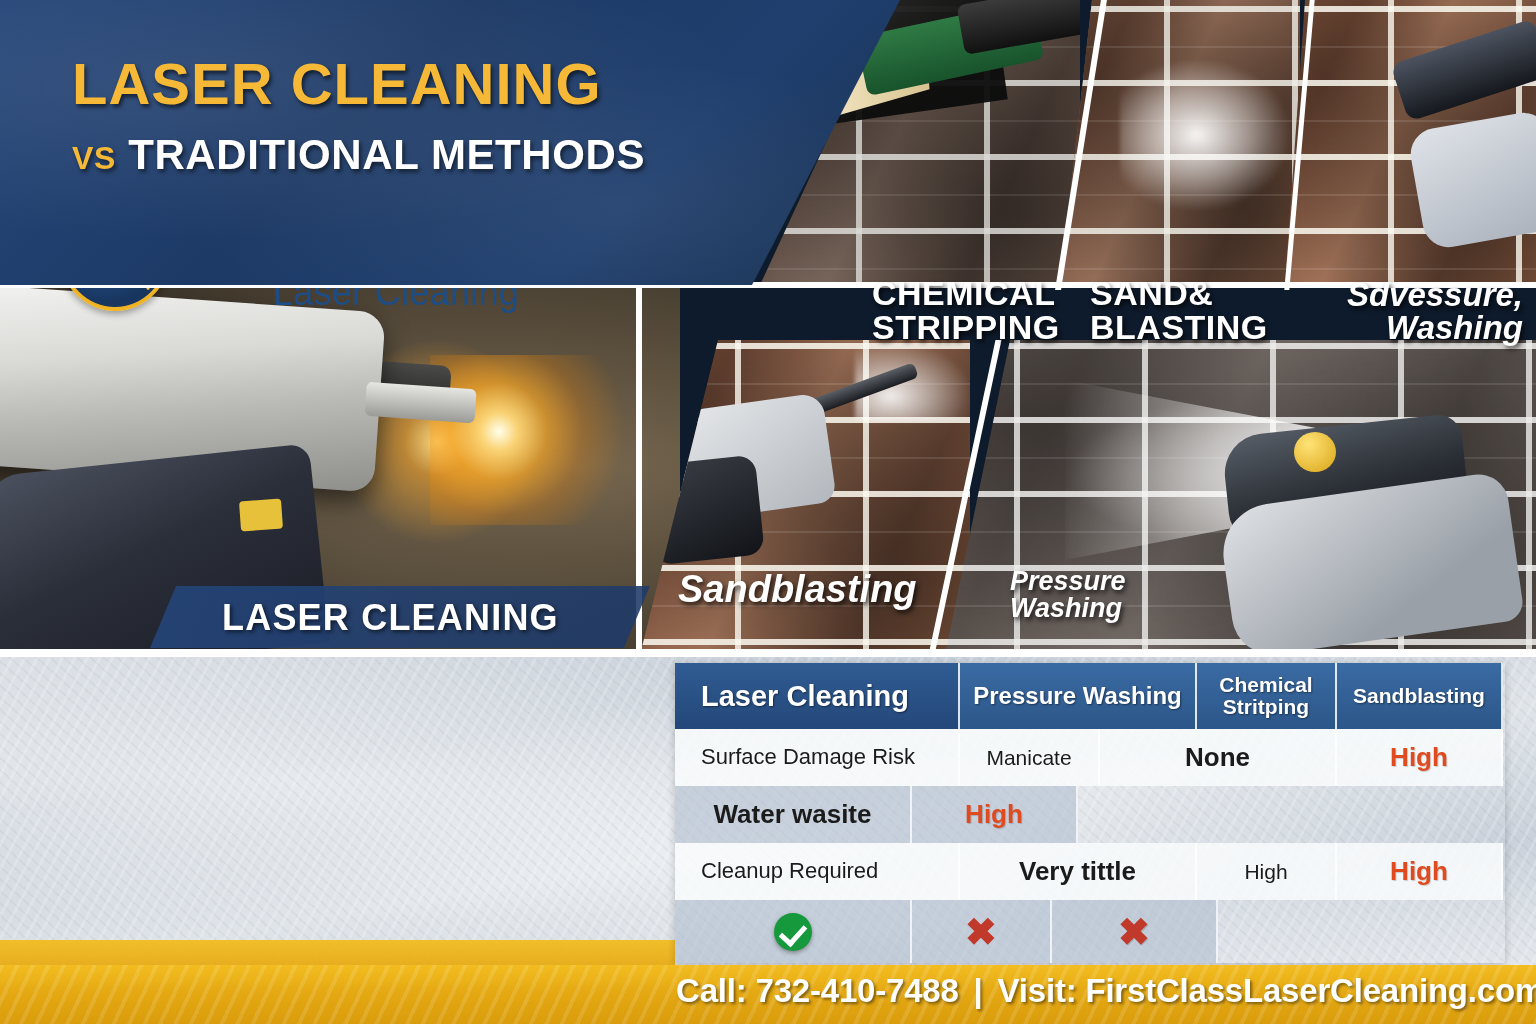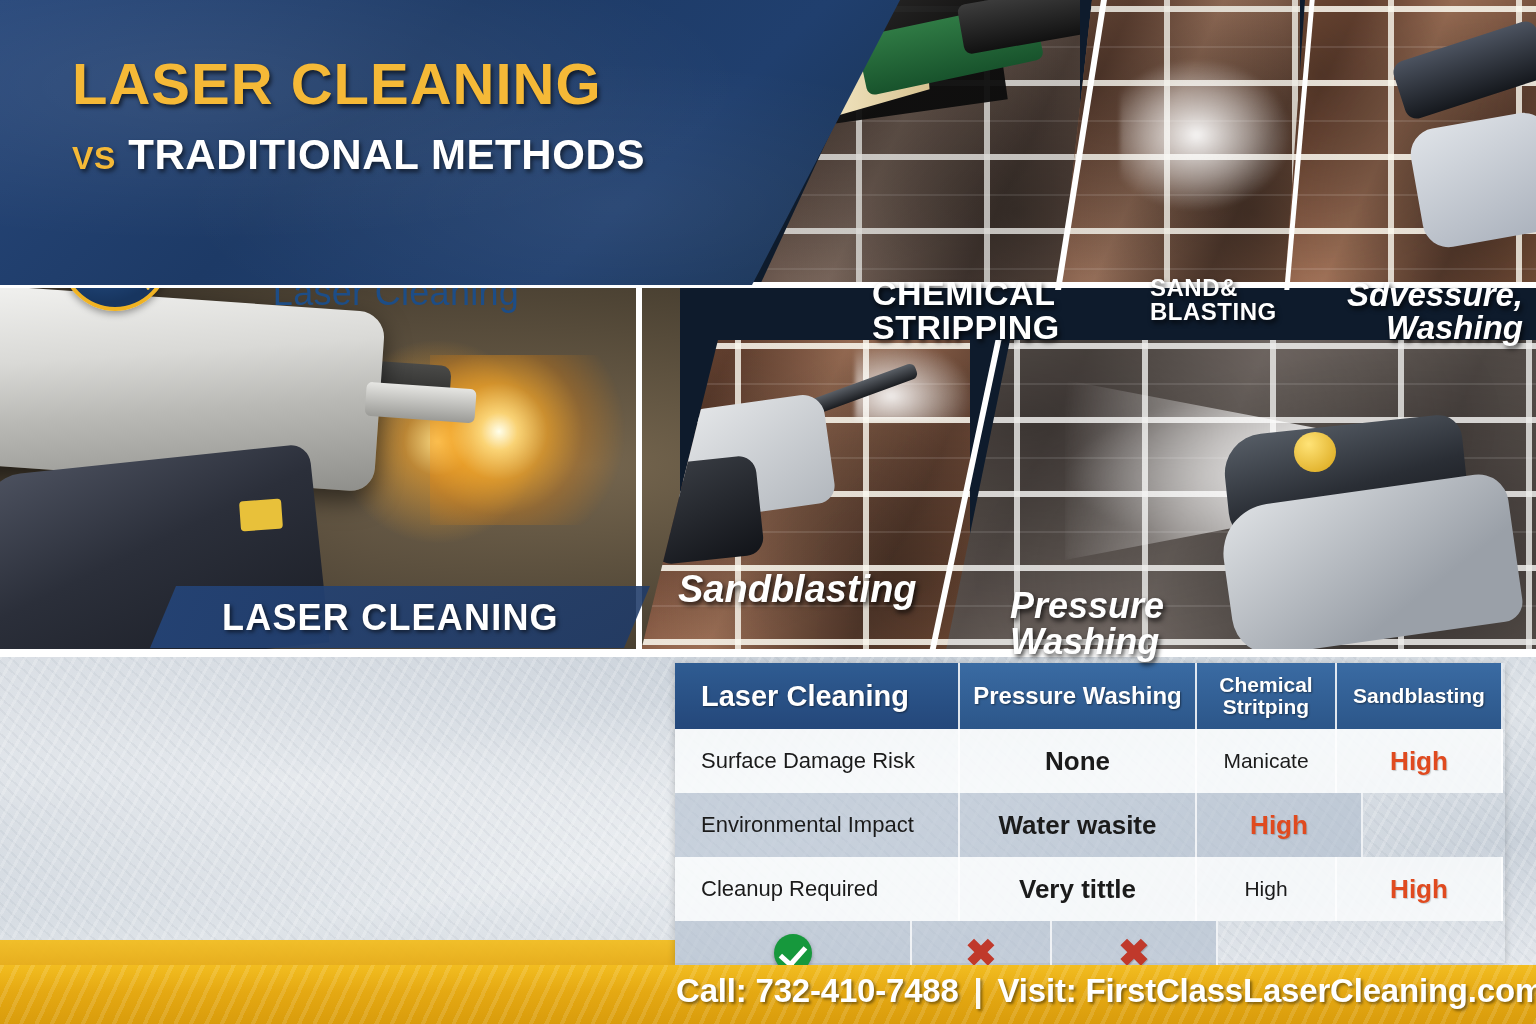--- a/index.html
+++ b/index.html
@@ -218,24 +218,24 @@
   .seam { position:absolute; background:#ffffff; z-index:5; }
 
   
   .plabel {
     position:absolute; z-index:7; color:#fff; font-weight:bold;
     text-shadow:2px 3px 5px rgba(0,0,0,.75);
     line-height:1.0;
   }
 
   .lbl-chem { left:872px; top:276px; font-size:34px; letter-spacing:.5px; }
-  .lbl-sand { left:1150px; top:276px; font-size:24px; letter-spacing:.5px; }
+  .lbl-sand { left:1090px; top:276px; font-size:34px; letter-spacing:.5px; }
   .lbl-pwtop { left:1318px; top:278px; font-size:33px; font-style:italic; text-align:right; width:205px;}
   .lbl-sbbot { left:678px; top:570px; font-size:38px; font-style:italic; }
-  .lbl-pwbot { left:1010px; top:568px; font-size:36px; font-style:italic;margin-top:20px; }
+  .lbl-pwbot { left:1010px; top:568px; font-size:27px; font-style:italic; }
 
   .laser-banner {
     position:absolute; z-index:7; left:150px; top:586px; width:500px; height:62px;
     background:linear-gradient(100deg, rgba(36,68,120,.92), rgba(30,58,104,.88));
     clip-path:polygon(26px 0, 500px 0, 474px 62px, 0 62px);
   }
   .laser-banner span {
     position:absolute; left:72px; top:11px; color:#fff; font-size:36px;
     font-weight:bold; letter-spacing:1.2px; text-shadow:2px 2px 4px rgba(0,0,0,.6);
   }
@@ -355,21 +355,21 @@
     height:66px; background:linear-gradient(180deg,#3a6ba3,#2c5689);
     color:#ffffff; font-weight:bold; line-height:1.05;
     text-shadow:1px 1px 2px rgba(0,0,0,.45);
     border-right:2px solid rgba(255,255,255,.85);
   }
   .thead .c0 { background:linear-gradient(180deg,#2f5c92,#24477a); font-size:29px; }
   .thead .c1 { font-size:24px; }
   .thead .c2 { font-size:21px; }
   .thead .c3 { font-size:21px; }
 
-  .tbody .trow { height:64px; }
+  .tbody .trow { height:57px; }
   .tbody .trow:last-child { height:63px; }
   .tbody .trow:nth-child(odd) .tcell { background:rgba(248,250,252,.88); }
   .tbody .trow:nth-child(even) .tcell { background:rgba(178,191,207,.62); }
   .tbody .tcell { border-right:2px solid rgba(255,255,255,.75); color:#1b1b1b; }
   .tbody .c0 { font-size:22px; line-height:1.12; }
   .tbody .c1 { font-size:26px; font-weight:bold; }
   .tbody .c2 { font-size:21px; }
   .tbody .c3 { font-size:26px; font-weight:bold; color:#e04a1f;
                text-shadow:1px 1px 1px rgba(0,0,0,.18); }
 
@@ -563,27 +563,26 @@
             <div>Stritping</div>
           </div>
         </div>
         <div class="tcell c3">Sandblasting</div>
       </div>
     </div>
     <div class="tbody">
 
       <div class="trow">
         <div class="tcell c0">Surface Damage Risk</div>
+        <div class="tcell c2">Manicate</div>
         <div class="tcell c1">None</div>
-        <div class="tcell c2">Manicate</div>
         <div class="tcell c3">High</div>
       </div>
 
       <div class="trow">
-        <div class="tcell c0">Environmental Impact</div>
         <div class="tcell c1">Water wasite</div>
         <div class="tcell c3">High</div>
       </div>
 
       <div class="trow">
         <div class="tcell c0">Cleanup Required</div>
         <div class="tcell c1">Very tittle</div>
         <div class="tcell c2">High</div>
         <div class="tcell c3">High</div>
       </div>

